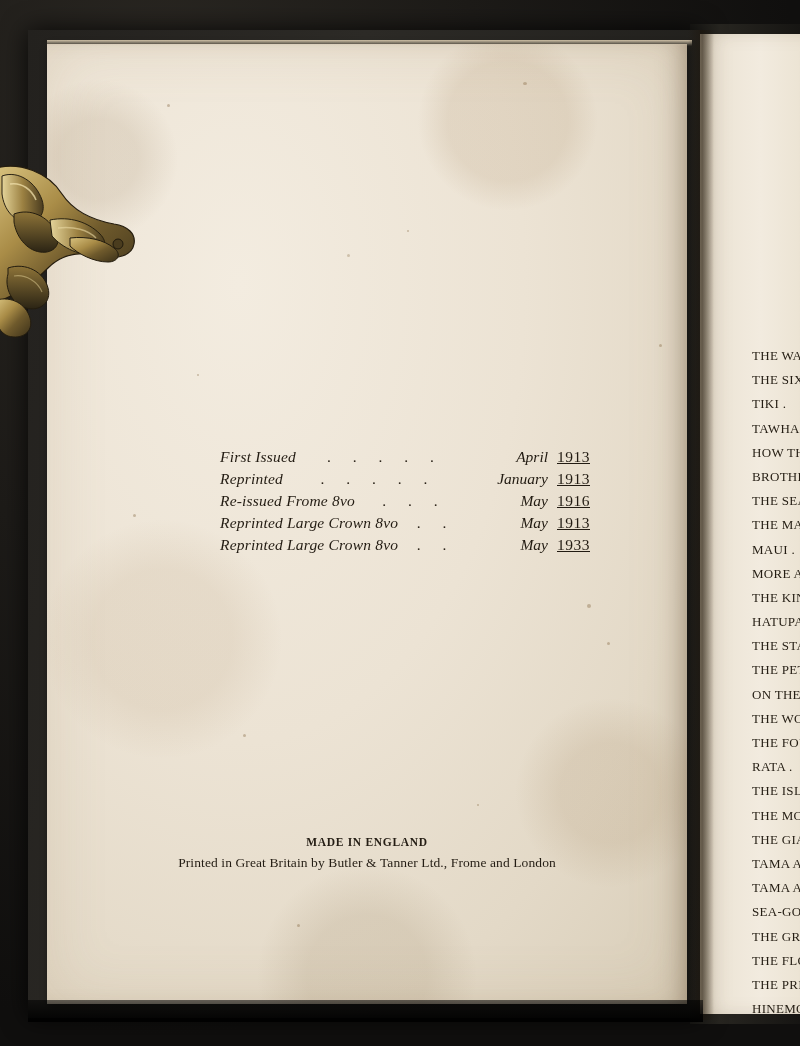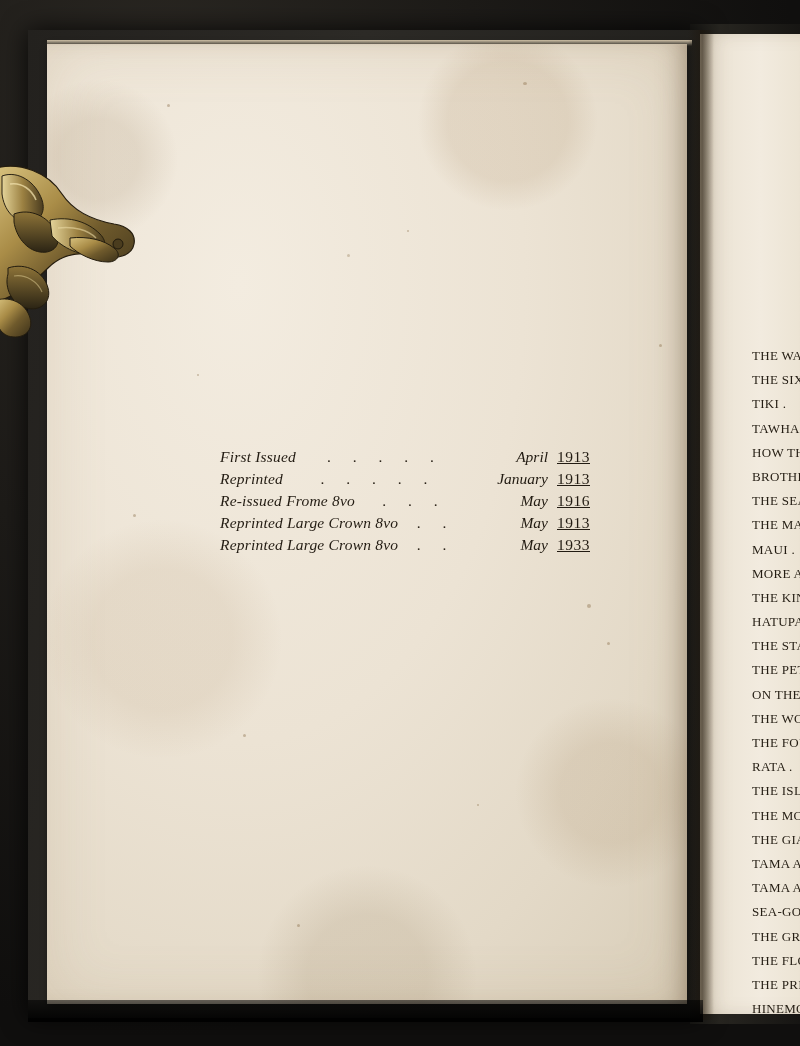--- a/index.html
+++ b/index.html
@@ -274,20 +274,24 @@
     </div>
 
     <div class="history-row">
       <span class="h-label">Reprinted Large Crown 8vo</span>
       <span class="h-dots">.  .</span>
       <span class="h-month">May</span>
       <span class="h-year">1933</span>
     </div>
   </div>
 
+  <div class="colophon">
+    <div class="made-in">MADE IN ENGLAND</div>
+    <div class="printed-by">Printed in Great Britain by Butler &amp; Tanner Ltd., Frome and London</div>
+  </div>
 
   <div class="contents">
     <div class="contents-row">THE WAN</div>
     <div class="contents-row">THE SIX</div>
     <div class="contents-row">TIKI  .</div>
     <div class="contents-row">TAWHAKI</div>
     <div class="contents-row">HOW THE</div>
     <div class="contents-row">BROTHER</div>
     <div class="contents-row">THE SEA-</div>
     <div class="contents-row">THE MAG</div>

